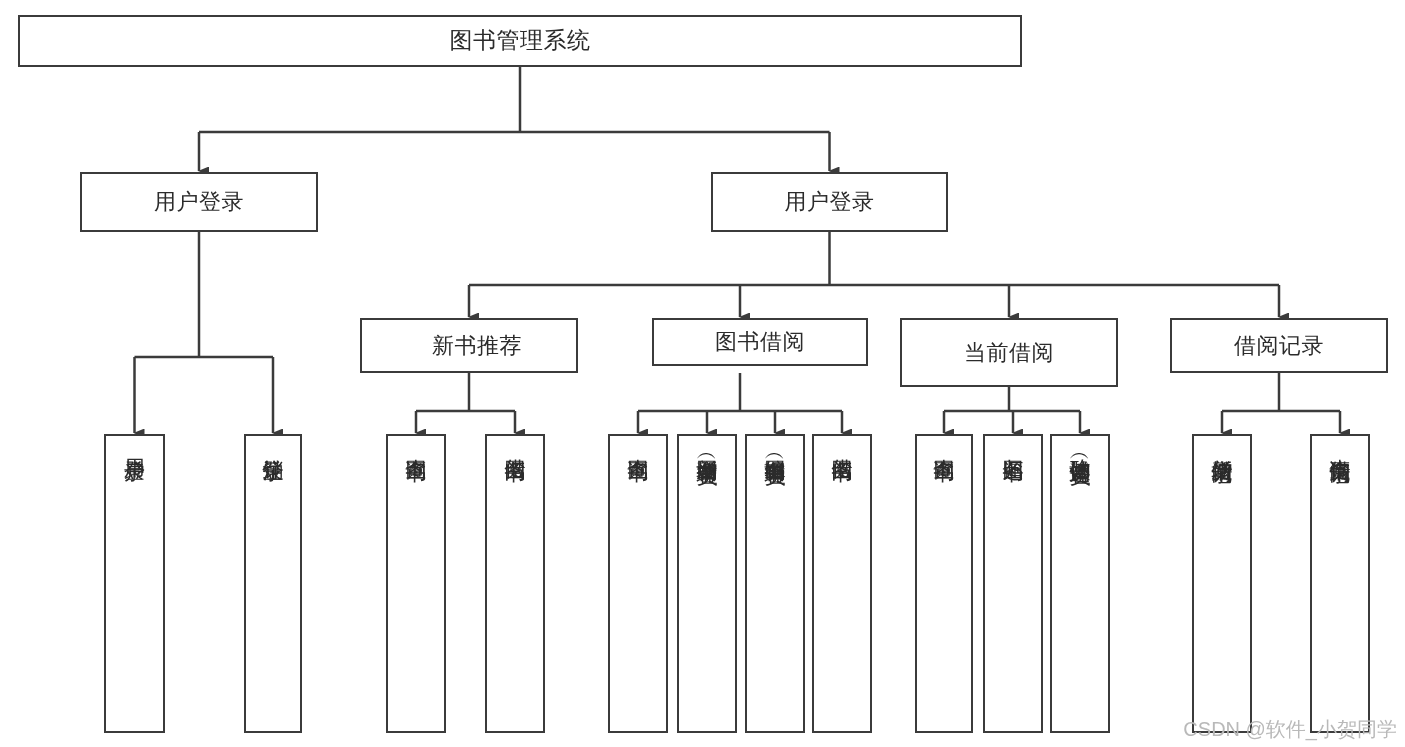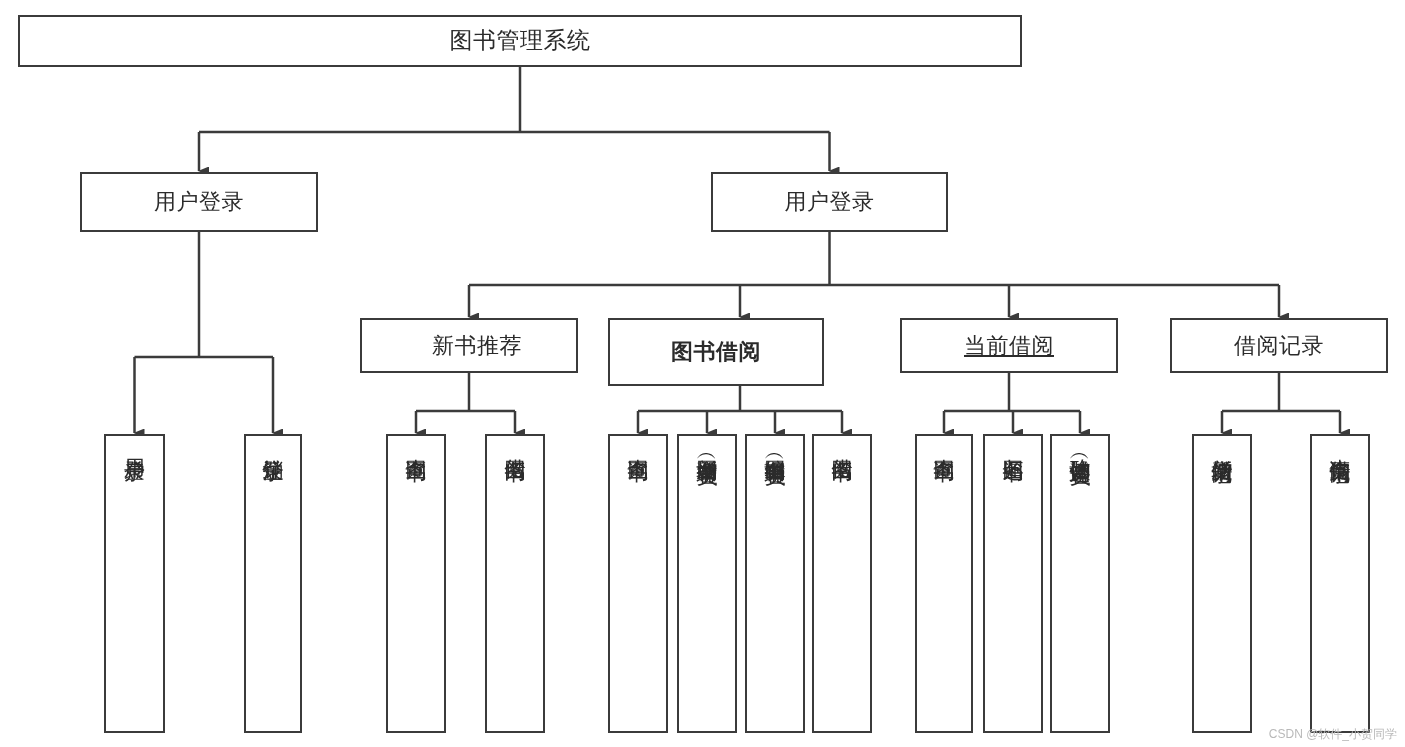--- a/index.html
+++ b/index.html
@@ -58,21 +58,21 @@
     text-orientation: upright;
     font-size: 21px;
     line-height: 1.05;
     letter-spacing: 1px;
     white-space: nowrap;
   }
   #watermark {
     position: absolute;
     right: 8px;
     bottom: 4px;
-    font-size: 12px;
+    font-size: 20px;
     color: #b9b9b9;
     z-index: 5;
     white-space: nowrap;
     pointer-events: none;
   }
 </style>
 </head>
 <body>
 
 <div id="canvas">
@@ -127,24 +127,24 @@
   <div class="node horiz" style="left: 80px; top: 172px; width: 238px; height: 60px;">
     <span class="label">用户登录</span>
   </div>
   <div class="node horiz" style="left: 711px; top: 172px; width: 237px; height: 60px;">
     <span class="label">用户登录</span>
   </div>
 
   <div class="node horiz" style="left: 360px; top: 318px; width: 218px; height: 55px; padding-left: 16px;">
     <span class="label">新书推荐</span>
   </div>
-  <div class="node horiz" style="left: 608px; top: 318px; width: 216px; height: 68px; font-weight: bold;">
+  <div class="node horiz" style="left: 652px; top: 318px; width: 216px; height: 48px;">
     <span class="label">图书借阅</span>
   </div>
-  <div class="node horiz" style="left: 900px; top: 318px; width: 218px; height: 55px; text-decoration: underline;">
+  <div class="node horiz" style="left: 900px; top: 318px; width: 218px; height: 69px;">
     <span class="label">当前借阅</span>
   </div>
   <div class="node horiz" style="left: 1170px; top: 318px; width: 218px; height: 55px; align-items: center;">
     <span class="label">借阅记录</span>
   </div>
 
   <div class="node vert" style="left: 104px; top: 434px; width: 61px; height: 299px;">
     <span class="label">用户登录</span>
   </div>
   <div class="node vert" style="left: 244px; top: 434px; width: 58px; height: 299px;">

